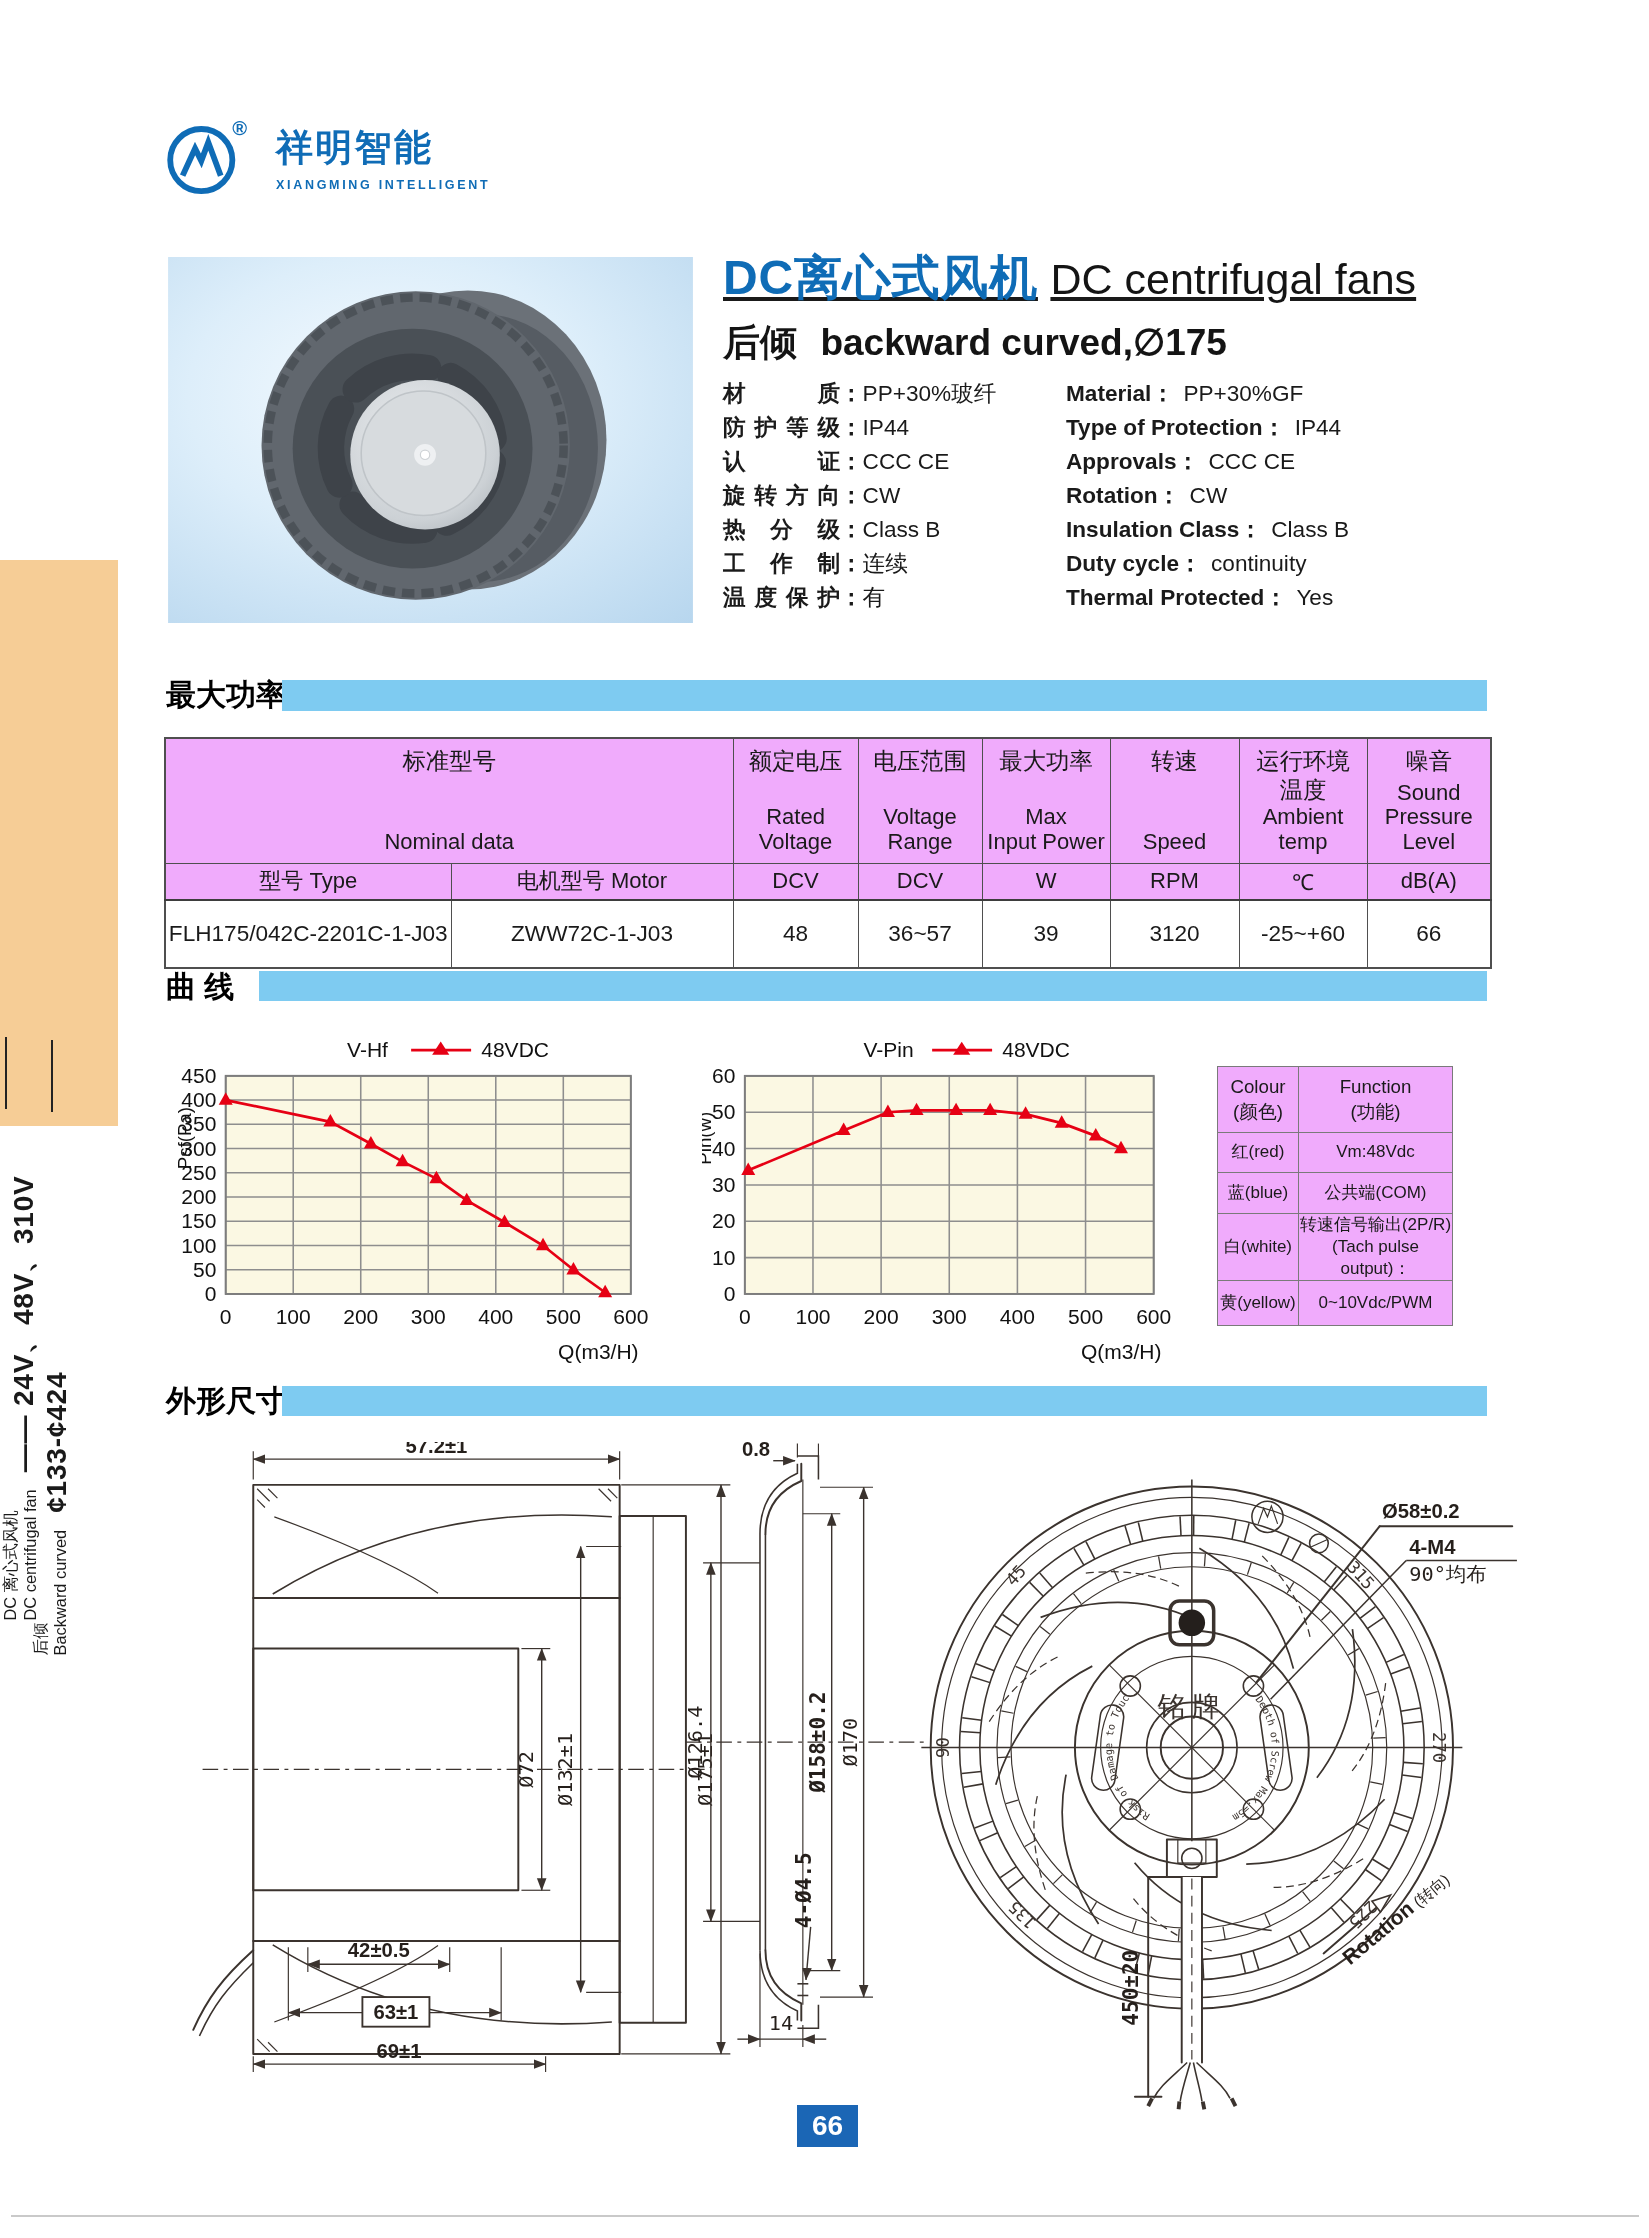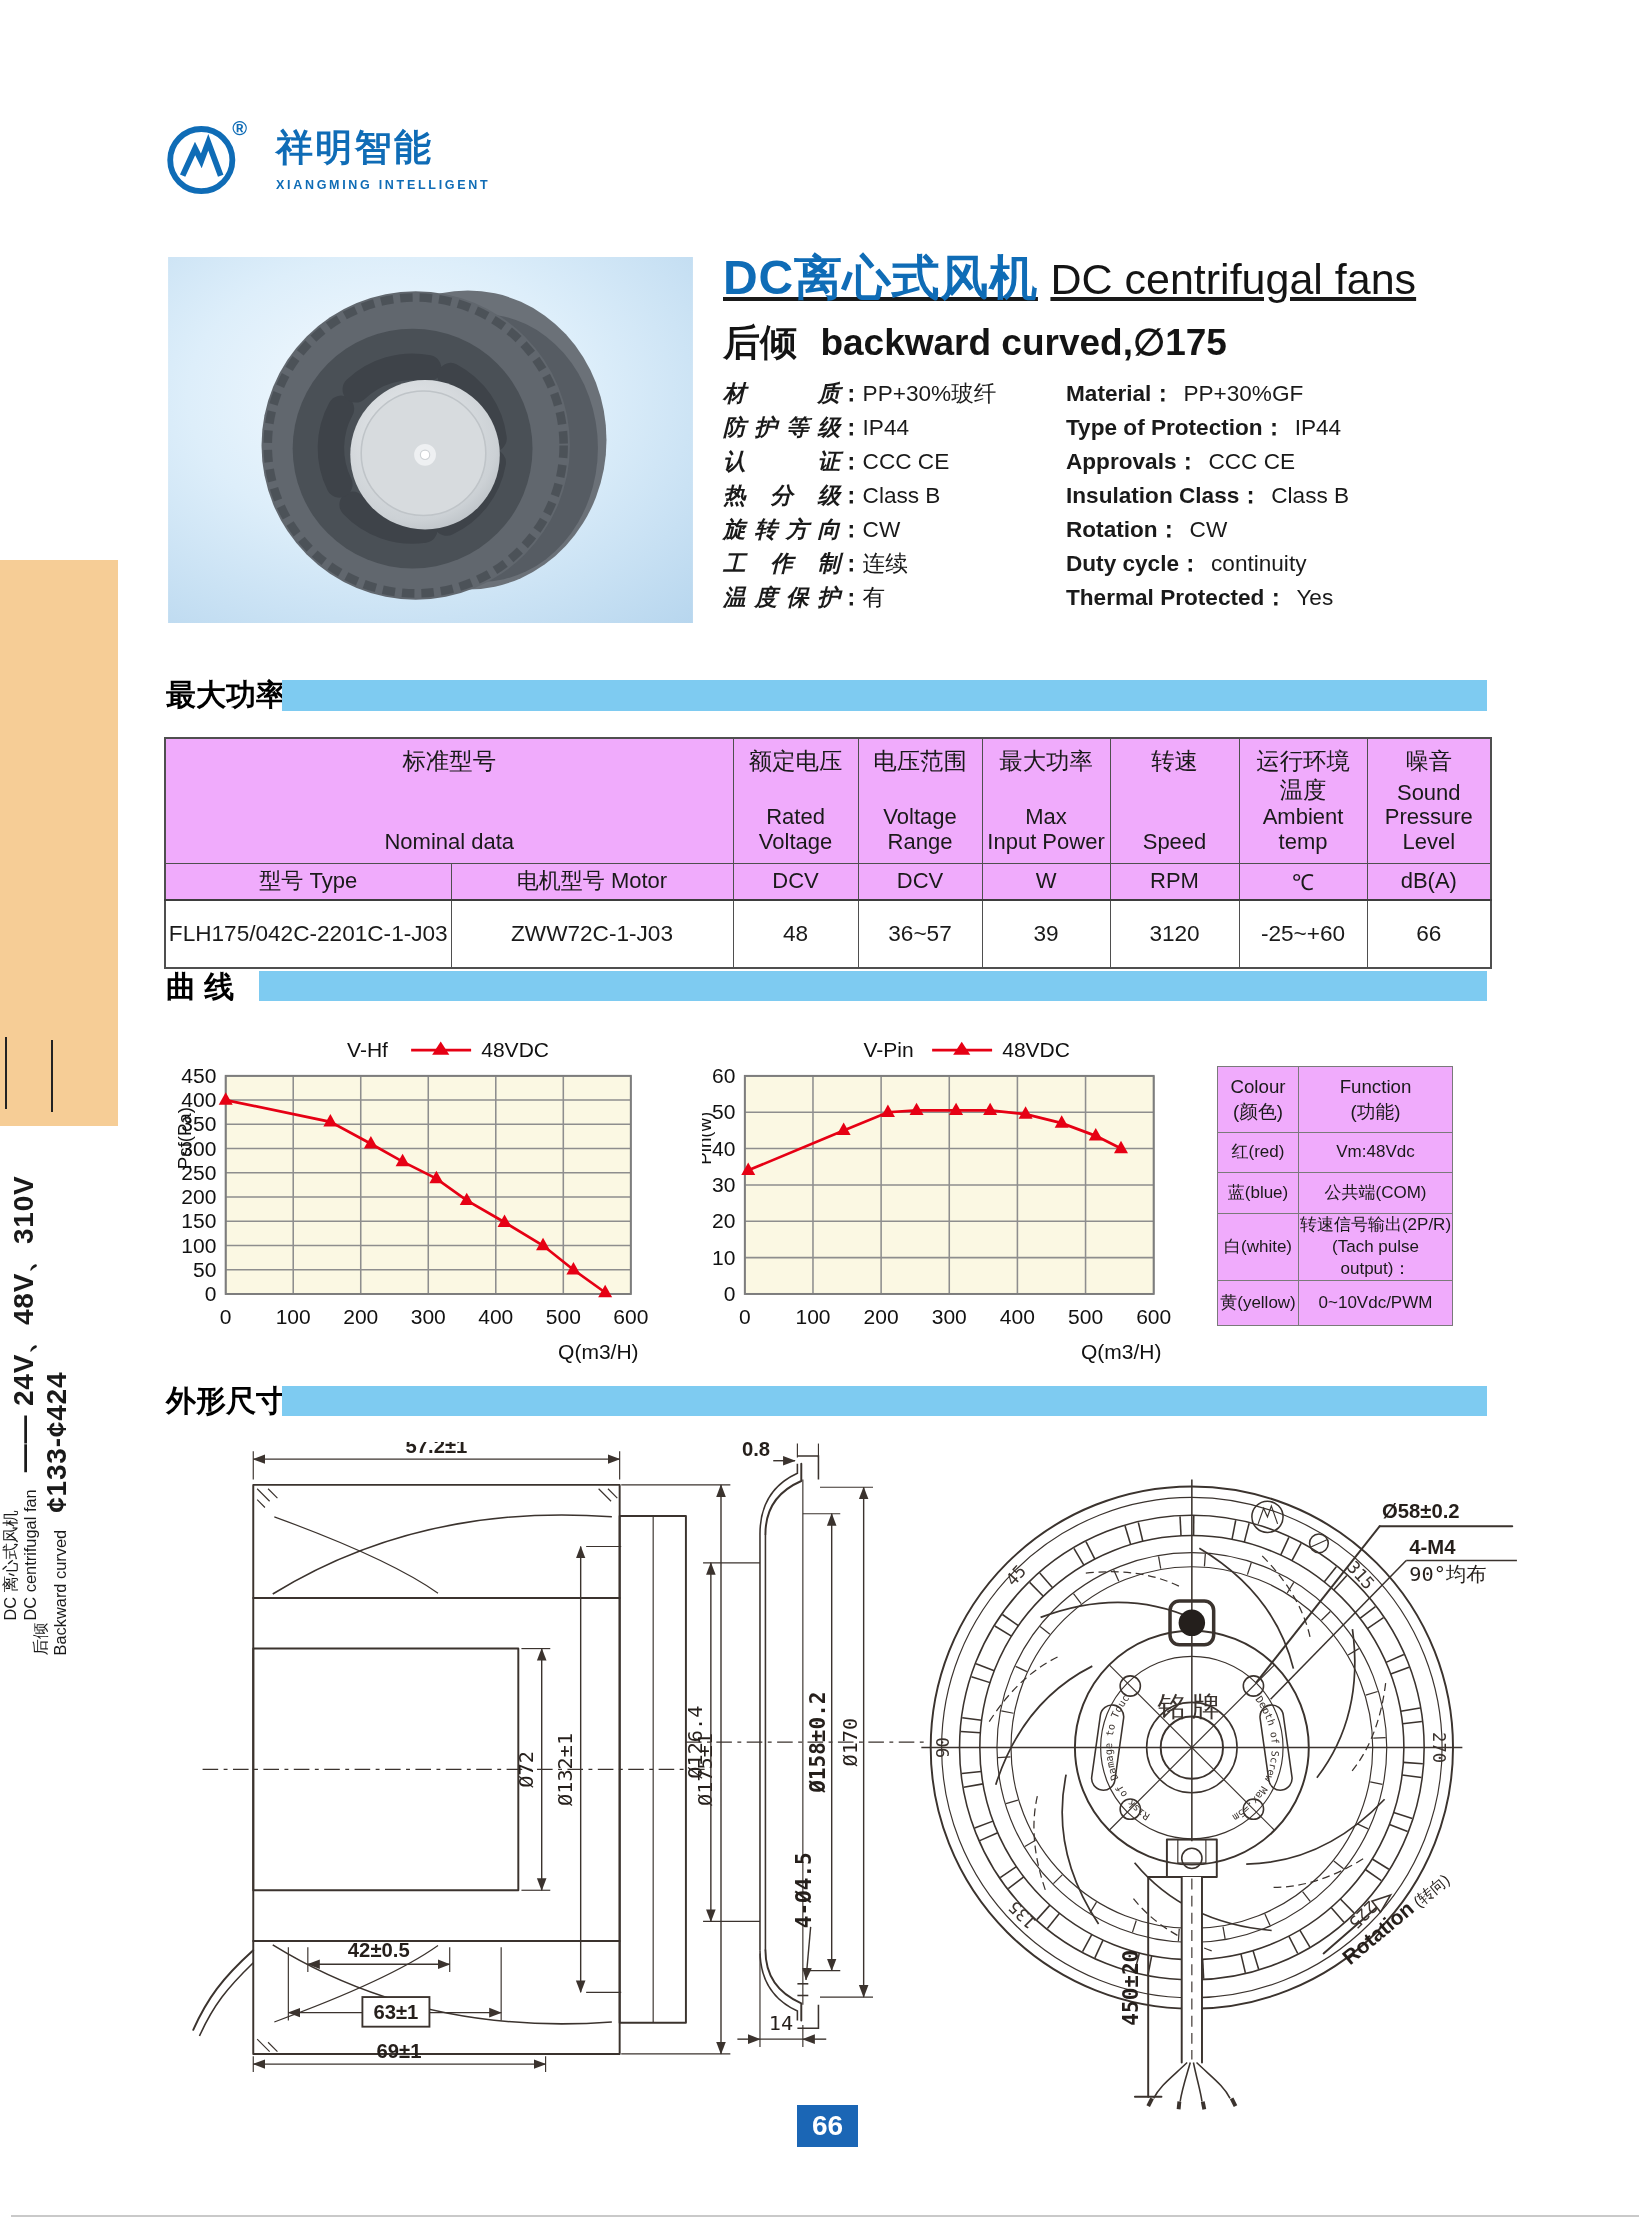--- a/index.html
+++ b/index.html
@@ -30,21 +30,21 @@
   .title-block { left:723px; top:246px; }
   .title-line { display:flex; align-items:baseline;text-decoration:underline; }
   .title-cn { font-size:48px; font-weight:bold; color:#0F6CB6; letter-spacing:0.8px; }
   .title-en { font-size:43px; font-weight:500; color:#141414; margin-left:12.5px; }
   .subtitle { margin-top:7.8px; font-size:37px; font-weight:600; color:#141414; }
   .subtitle .zh { font-weight:bold; margin-right:23.4px; }
 
   .specs { left:723px; top:376px; width:787px; }
   .spec-row { display:flex; height:34px; align-items:center; }
   .spec-cn { width:343px; font-size:22.6px; }
-  .cnl { display:inline-block; width:117px; font-weight:bold; text-align:justify; text-align-last:justify;font-style:italic; }
+  .cnl { display:inline-block; width:117px; font-weight:bold; text-align:justify; text-align-last:justify; }
   .cnc { font-weight:bold; }
   .spec-en { flex:1; font-size:22.6px; }
   .enl { font-weight:bold; }
   .env { margin-left:9.4px; }
 
   
   .sec-title { font-size:30px; font-weight:bold; color:#000; }
   .sec-bar { background:#7ECBF1; }
 
   
@@ -175,26 +175,26 @@
   </div>
   <div class="spec-row">
     <div class="spec-cn"><span class="cnl">防护等级</span><span class="cnc">：</span><span>IP44</span></div>
     <div class="spec-en"><span class="enl">Type of Protection：</span><span class="env">IP44</span></div>
   </div>
   <div class="spec-row">
     <div class="spec-cn"><span class="cnl">认证</span><span class="cnc">：</span><span>CCC CE</span></div>
     <div class="spec-en"><span class="enl">Approvals：</span><span class="env">CCC CE</span></div>
   </div>
   <div class="spec-row">
+    <div class="spec-cn"><span class="cnl">旋转方向</span><span class="cnc">：</span><span>CW</span></div>
+    <div class="spec-en"><span class="enl">Rotation：</span><span class="env">CW</span></div>
+  </div>
+  <div class="spec-row">
     <div class="spec-cn"><span class="cnl">热分级</span><span class="cnc">：</span><span>Class B</span></div>
     <div class="spec-en"><span class="enl">Insulation Class：</span><span class="env">Class B</span></div>
-  </div>
-  <div class="spec-row">
-    <div class="spec-cn"><span class="cnl">旋转方向</span><span class="cnc">：</span><span>CW</span></div>
-    <div class="spec-en"><span class="enl">Rotation：</span><span class="env">CW</span></div>
   </div>
   <div class="spec-row">
     <div class="spec-cn"><span class="cnl">工作制</span><span class="cnc">：</span><span>连续</span></div>
     <div class="spec-en"><span class="enl">Duty cycle：</span><span class="env">continuity</span></div>
   </div>
   <div class="spec-row">
     <div class="spec-cn"><span class="cnl">温度保护</span><span class="cnc">：</span><span>有</span></div>
     <div class="spec-en"><span class="enl">Thermal Protected：</span><span class="env">Yes</span></div>
   </div>
 </div>

